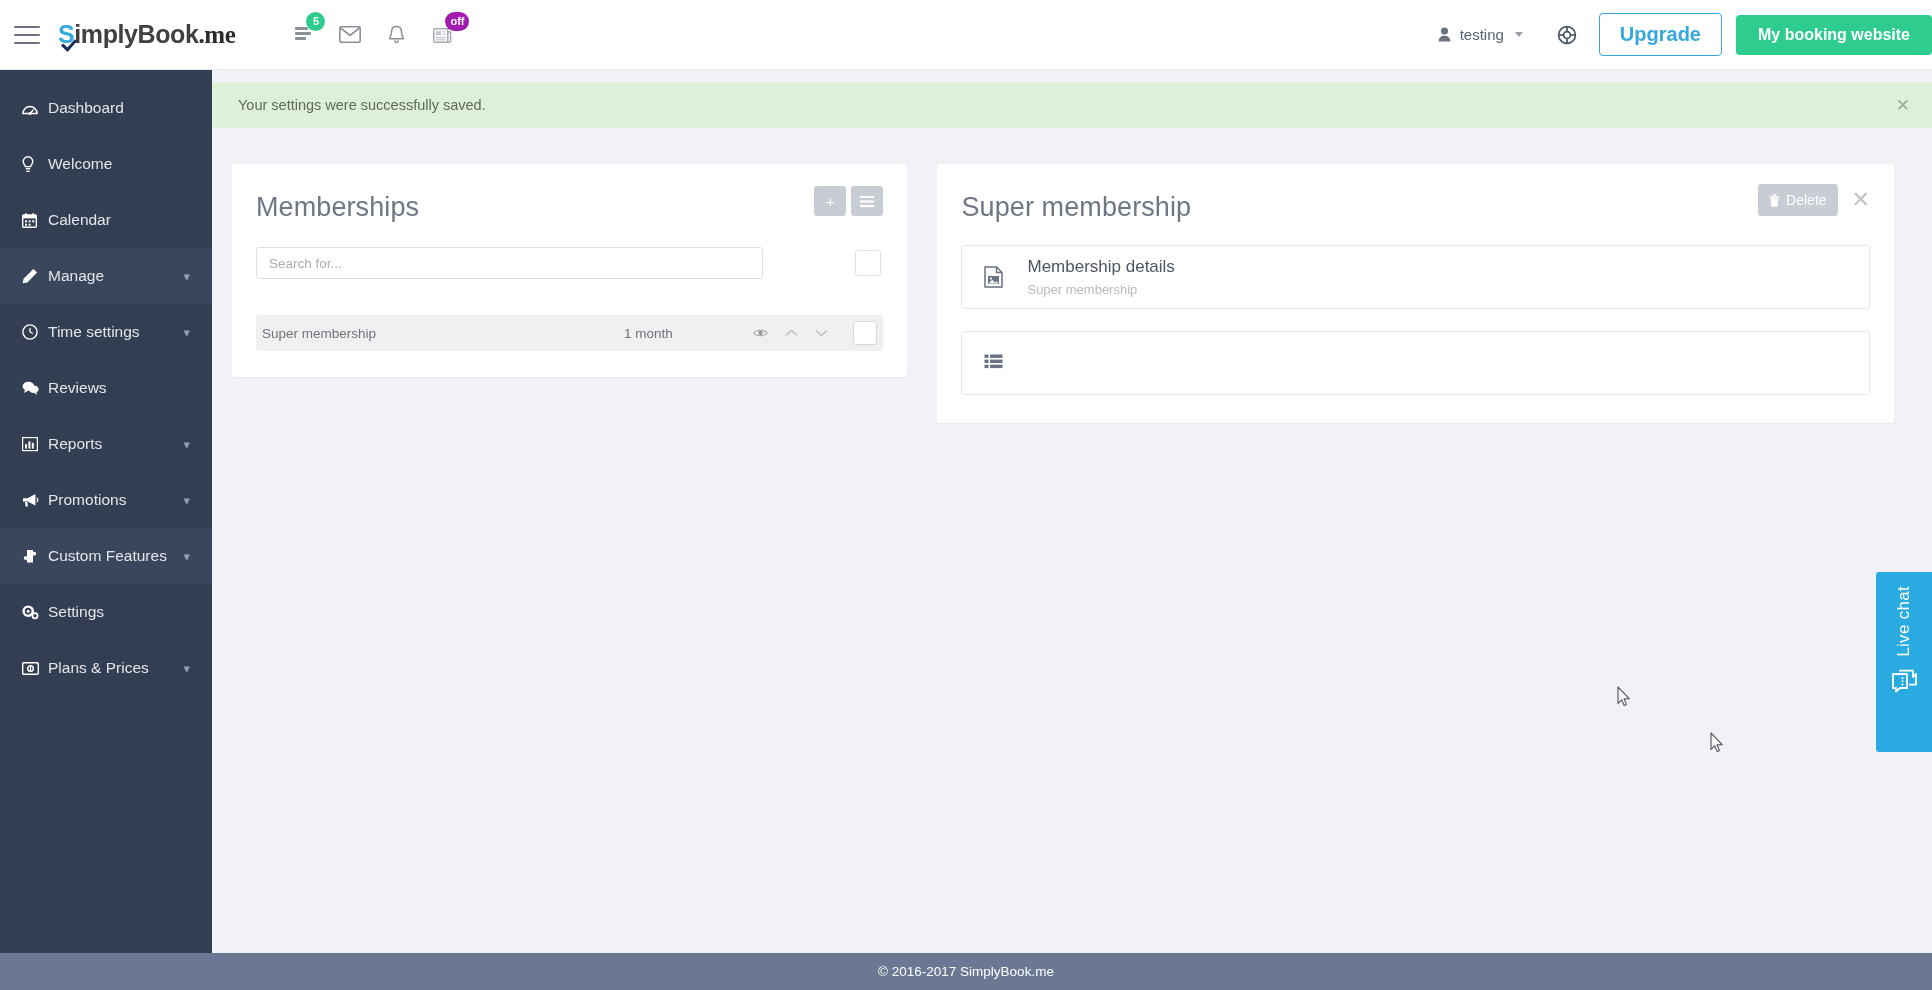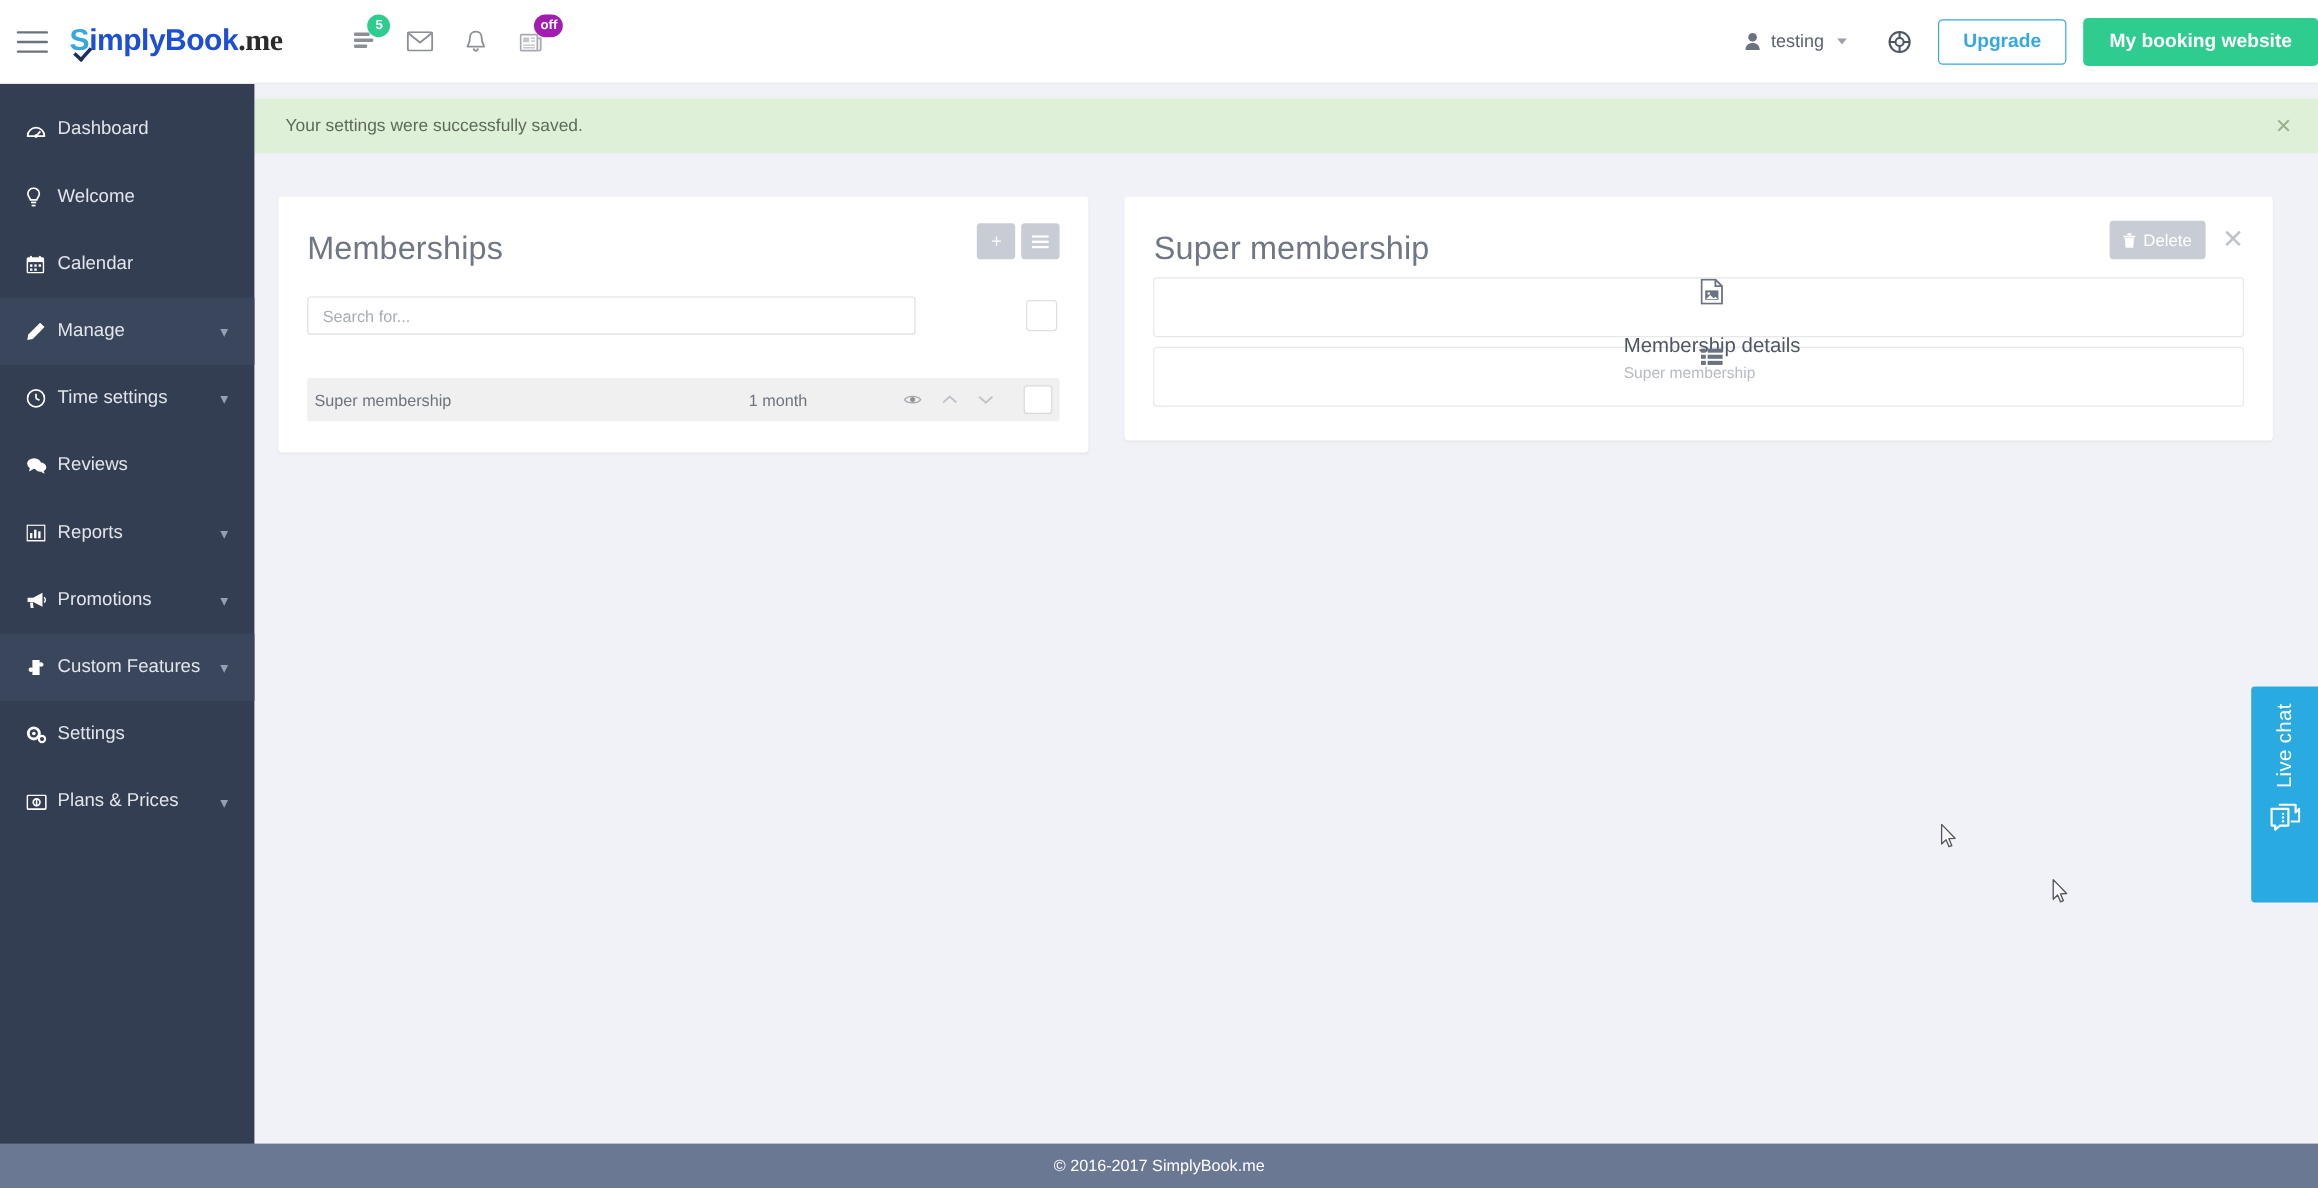--- a/index.html
+++ b/index.html
@@ -48,21 +48,21 @@
     border-radius: 1px;
   }
   .logo {
     font-size: 25px;
     font-weight: bold;
     letter-spacing: -0.4px;
     white-space: nowrap;
     display: flex;
     align-items: center;
   }
-  .logo .blue { color: #1d4ed8; }
+  .logo .blue { color: #404040; }
   .logo .dark { color: #2b2b2b; font-family: Liberation Serif, serif; }
   .logo .scheck {
     position: relative;
     color: #35a8e0;
     display: inline-block;
   }
   .logo .scheck::after {
     content: "";
     position: absolute;
     left: 4px; bottom: 1px;
@@ -135,21 +135,21 @@
     display: flex;
     align-items: center;
     cursor: pointer;
   }
   .btn-upgrade {
     margin-left: 6px;
     border: 1px solid #35a8e0;
     color: #35a8e0;
     background: #fff;
     border-radius: 4px;
-    font-size: 16px;
+    font-size: 20px;
     font-weight: bold;
     padding: 9px 20px;
     cursor: pointer;
     white-space: nowrap;
   }
   .btn-booking {
     margin-left: 14px;
     background: #2ecc8f;
     color: #fff;
     border: none;
@@ -369,31 +369,30 @@
   }
   .xclose {
     color: #c0c4ca;
     font-size: 22px;
     cursor: pointer;
     line-height: 1;
     font-weight: 300;
   }
 
   .optrow {
-    margin-top: 8px;
+    margin-top: 22px;
     border: 1px solid #e6e8ec;
     border-radius: 3px;
-    height: 50px;
+    height: 64px;
     display: flex;
     align-items: center;
     padding-left: 22px;
     gap: 24px;
     cursor: pointer;
     background: #fff;
-    flex-direction: column;
   }
   .optrow .oicon {
     color: #6a7180;
     display: flex;
     align-items: center;
     flex: none;
   }
   .optrow .otitle {
     font-size: 17px;
     color: #4f5663;

